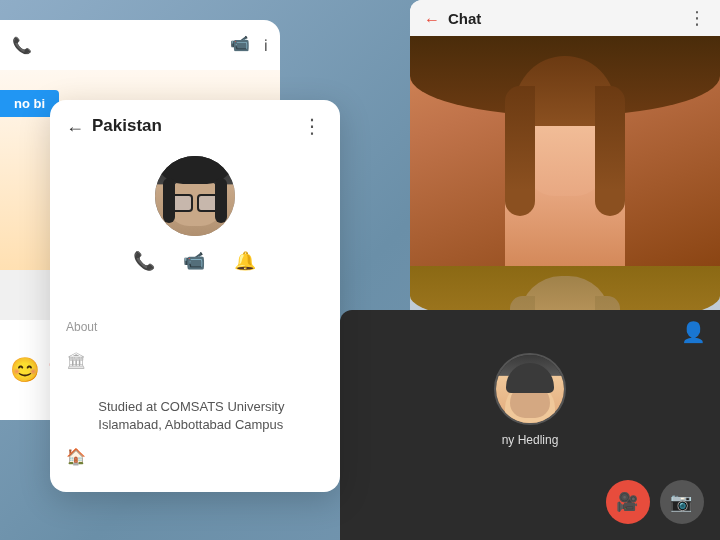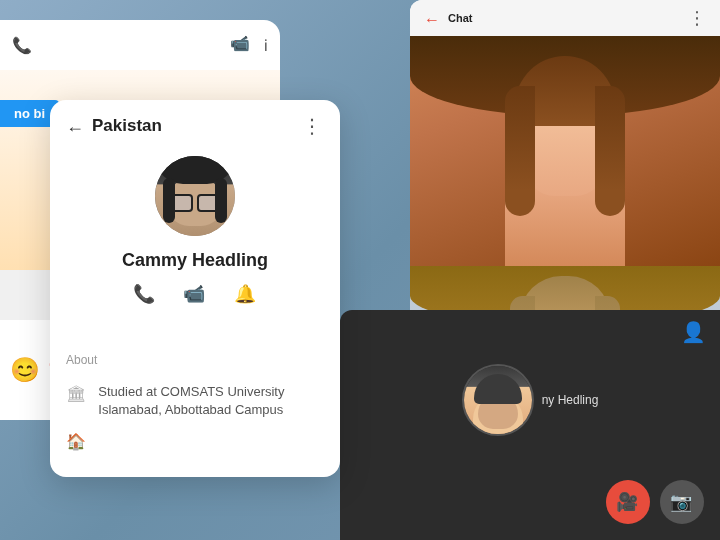--- a/index.html
+++ b/index.html
@@ -49,21 +49,21 @@
       align-items: center;
       gap: 8px;
     }
 
     .chat-back-icon {
       color: #e74c3c;
       font-size: 16px;
     }
 
     .chat-title {
-      font-size: 11px;
+      font-size: 15px;
       font-weight: 600;
       color: #222;
     }
 
     .chat-more-icon {
       color: #555;
       font-size: 18px;
     }
 
     
@@ -173,20 +173,21 @@
       display: flex;
       align-items: center;
       justify-content: center;
       gap: 40px;
       height: 160px;
       padding-top: 20px;
     }
 
     .video-avatar-item {
       display: flex;
+      flex-direction: column;
       align-items: center;
       gap: 8px;
     }
 
     .video-avatar-circle {
       width: 72px;
       height: 72px;
       border-radius: 50%;
       overflow: hidden;
       border: 2px solid #555;
@@ -315,21 +316,21 @@
       border-radius: 50%;
       background: linear-gradient(135deg, #ff9800 0%, #f57c00 100%);
       display: flex;
       align-items: center;
       justify-content: center;
       font-size: 60px;
     }
 
     .blue-label {
       position: absolute;
-      top: 30px;
+      top: 20px;
       left: 0;
       background: #2196F3;
       color: #fff;
       font-size: 13px;
       font-weight: 700;
       padding: 6px 14px;
       border-radius: 0 4px 4px 0;
     }
 
     .emoji-area {
@@ -494,20 +495,21 @@
       color: #aaa;
       font-size: 16px;
       margin-top: 1px;
       flex-shrink: 0;
     }
 
     .profile-info-text {
       font-size: 13px;
       color: #555;
       line-height: 1.4;
+      margin-top: 48px;
     }
   </style>
 </head>
 <body>
 
 <div style="position:absolute;inset:0;background:linear-gradient(135deg,#8fadc7 0%,#6a8fa8 50%,#7a9ab5 100%);z-index:0;"></div>
 
 <div class="main-card-bg">
   <div class="main-card-header">
     <span class="main-card-phone">📞</span>
@@ -602,21 +604,20 @@
         <div style="position:absolute;top:20px;left:50%;transform:translateX(-50%);width:56px;height:50px;background:#c8a888;border-radius:28px 28px 22px 22px;z-index:2;"></div>
 
         <div class="glasses"></div>
 
         <div style="position:absolute;top:22px;left:8px;width:12px;height:45px;background:#222;border-radius:10px;z-index:4;"></div>
         <div style="position:absolute;top:22px;right:8px;width:12px;height:45px;background:#222;border-radius:10px;z-index:4;"></div>
       </div>
     </div>
   </div>
 
-  <div class="profile-name">Cammy Headling</div>
 
   <div class="profile-actions">
     <span class="profile-action-icon">📞</span>
     <span class="profile-action-icon">📹</span>
     <span class="profile-action-icon">🔔</span>
   </div>
 
   <div class="profile-about-label">About</div>
 
   <div class="profile-info-row">

